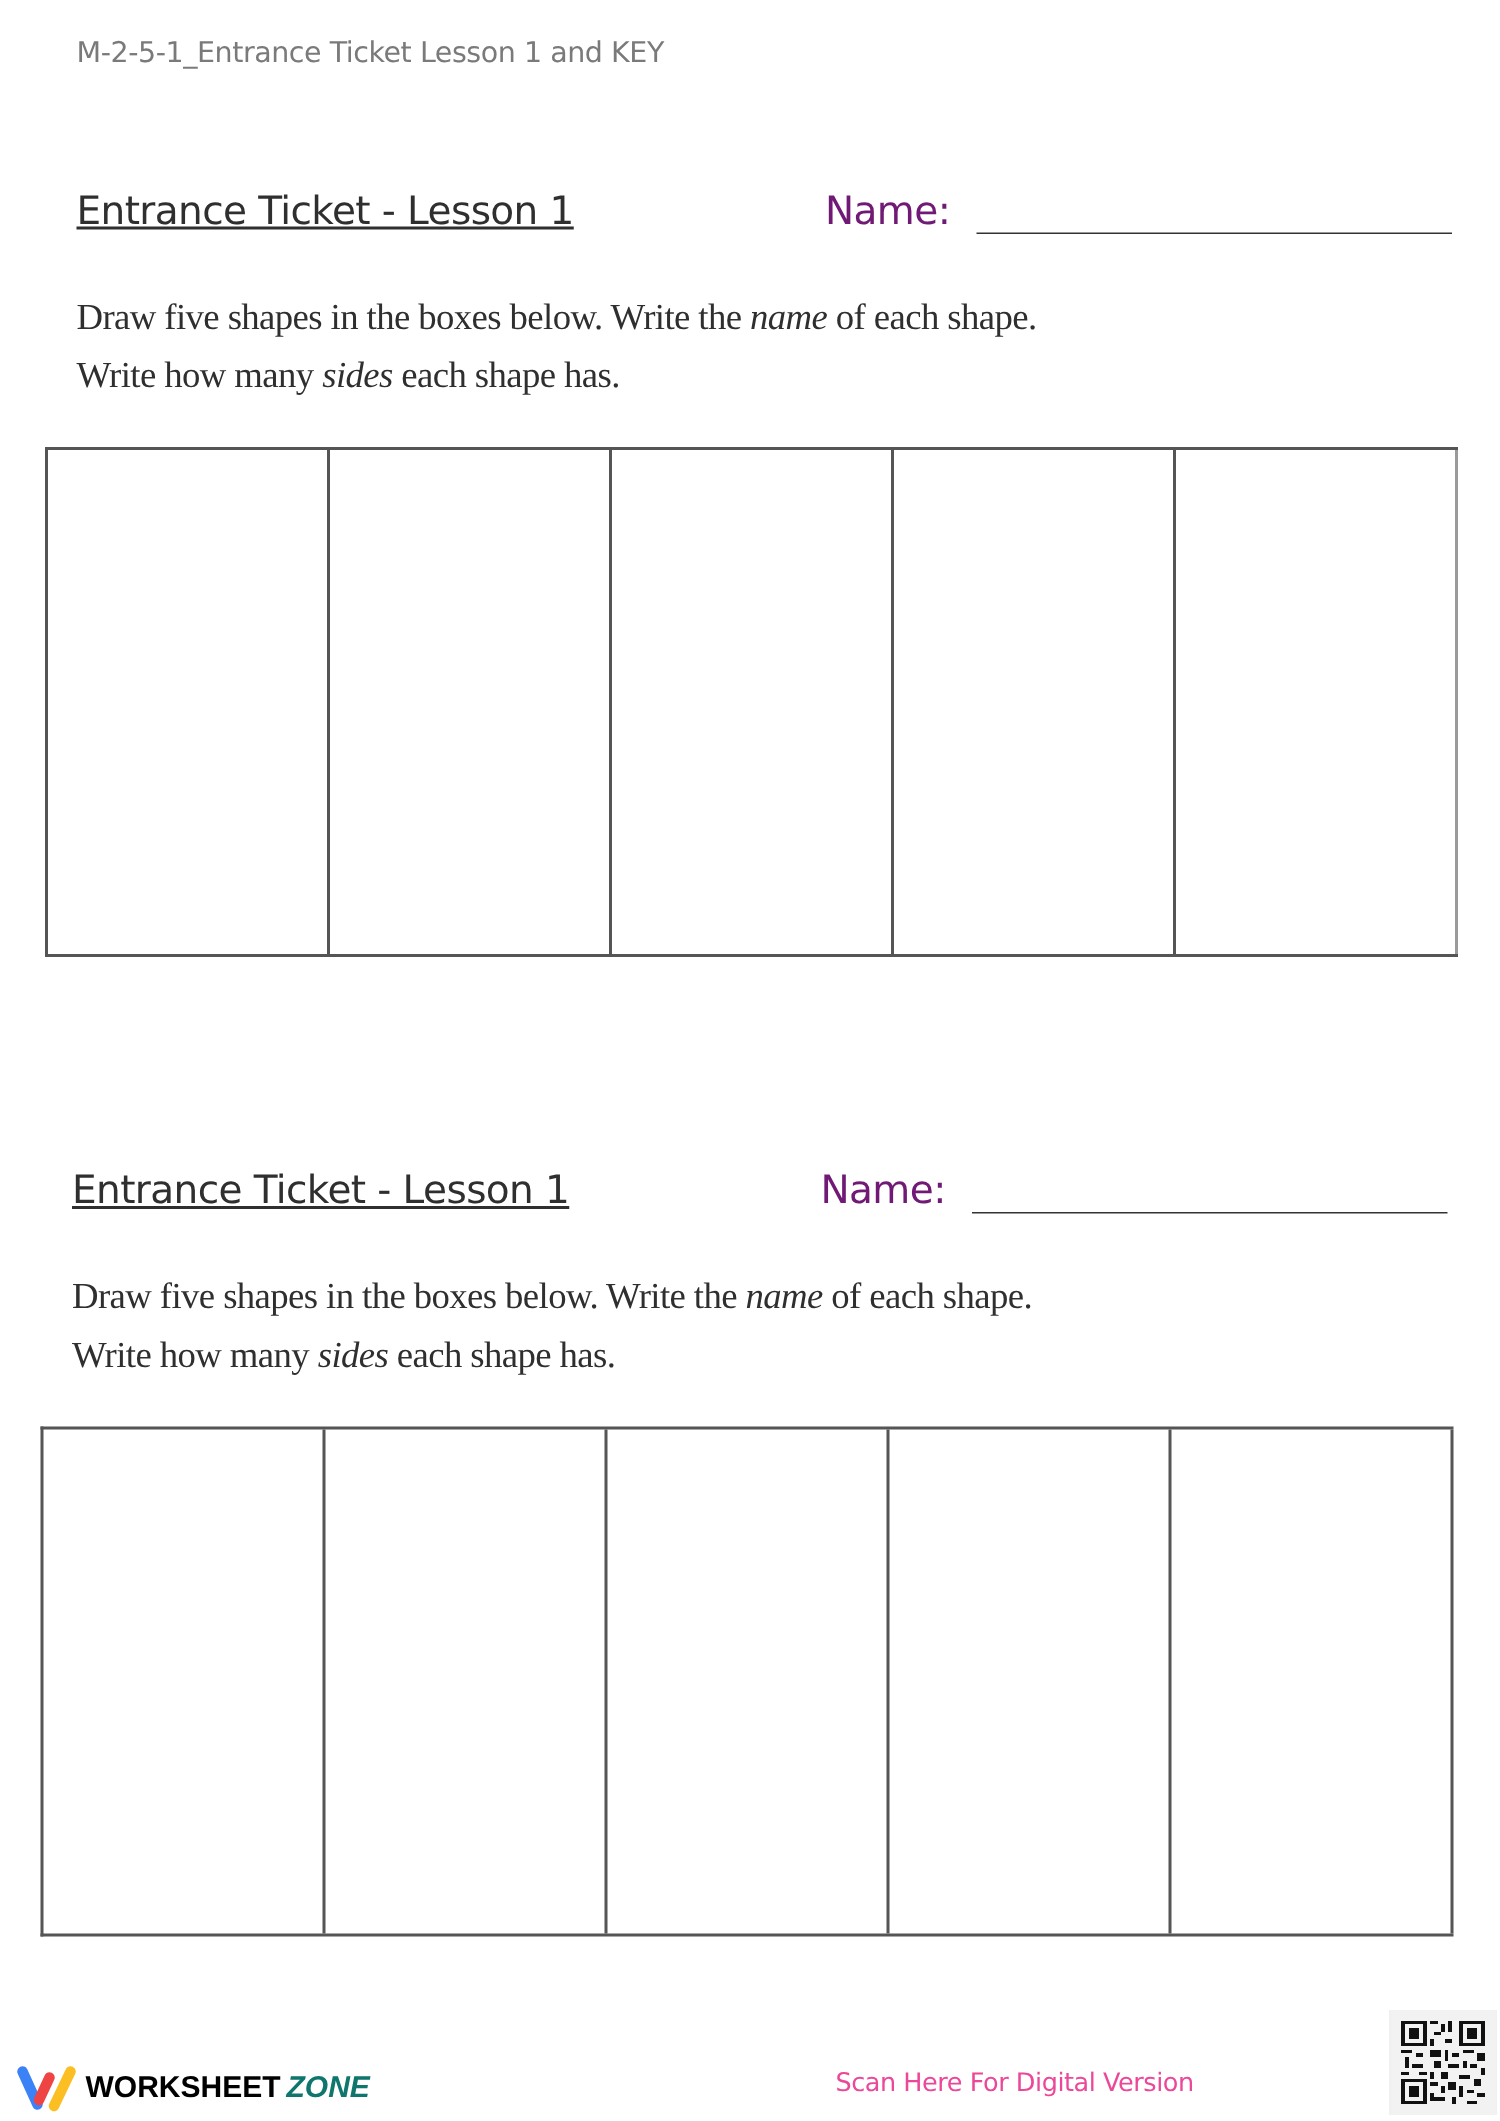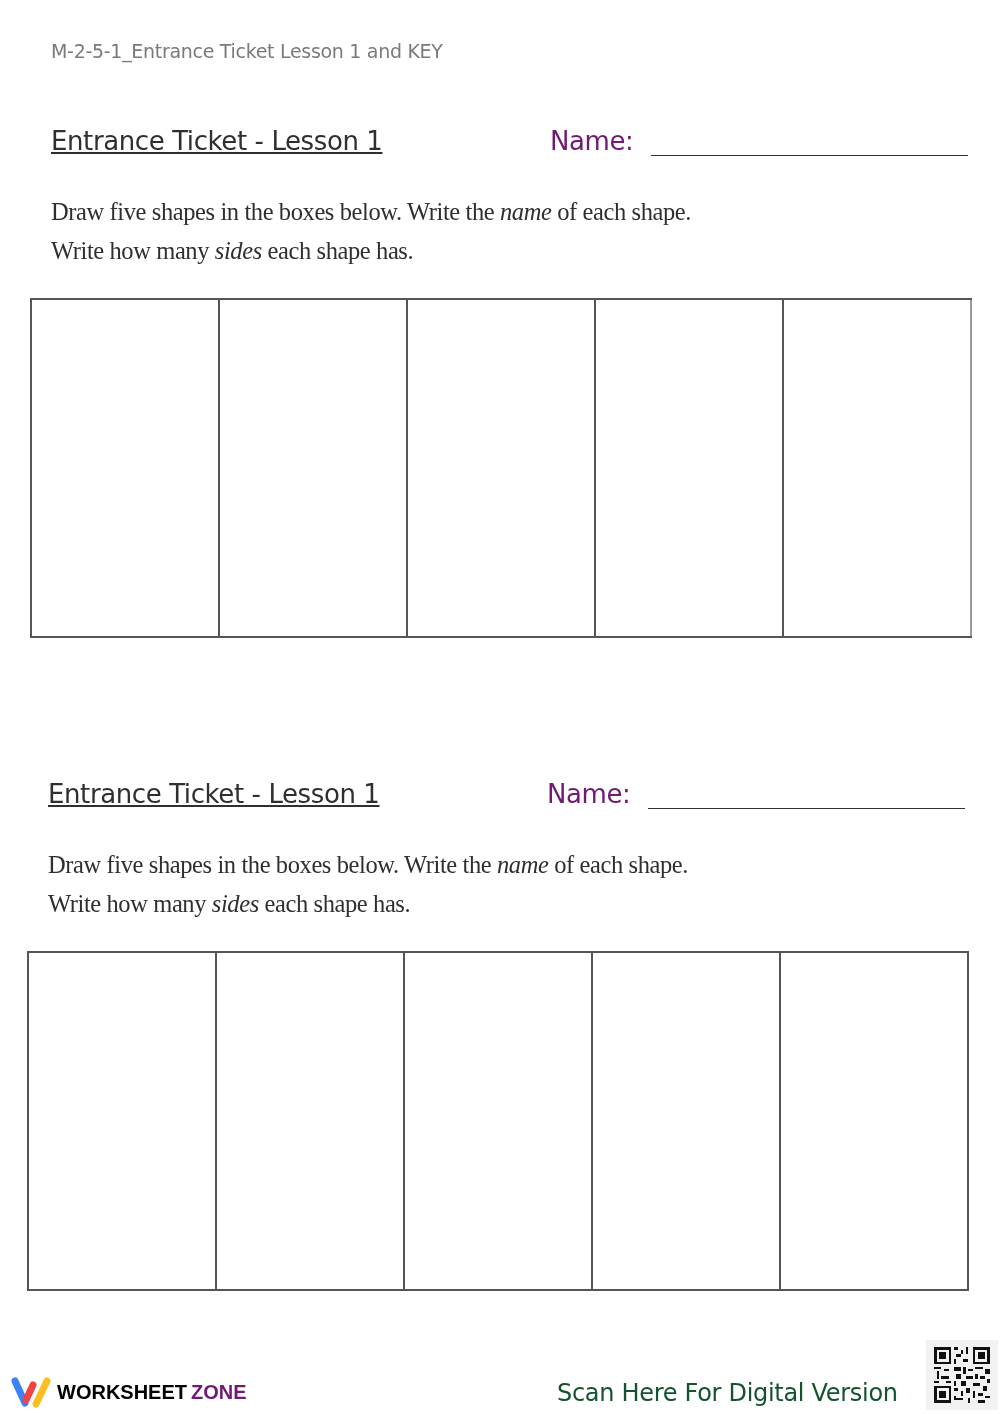--- a/index.html
+++ b/index.html
@@ -11,21 +11,21 @@
       width: 1000px;
       height: 1414px;
       position: relative;
       overflow: hidden;
       font-family: "DejaVu Sans", "Liberation Sans", sans-serif;
       color: #333333;
     }
     .doc-header {
       position: absolute;
       left: 51px;
-      top: 40px;
+      top: 24px;
       font-size: 19px;
       color: #7a7a7a;
       letter-spacing: -0.3px;
       white-space: nowrap;
     }
     .ticket {
       position: absolute;
       left: 0;
       width: 1000px;
     }
@@ -87,27 +87,27 @@
       gap: 6px;
     }
     .logo-text {
       font-family: "Liberation Sans", "DejaVu Sans", sans-serif;
       font-weight: bold;
       font-size: 20px;
       letter-spacing: 0px;
       white-space: nowrap;
     }
     .logo-text .w1 { color: #000000; }
-    .logo-text .w2 { color: #701a75; margin-left: 4px; }
+    .logo-text .w2 { color: #0f766e; margin-left: 4px; font-style: italic; }
     .scan-text {
       position: absolute;
       left: 557px;
       top: 1379px;
-      font-size: 24px;
-      color: #14532d;
+      font-size: 17px;
+      color: #ec4899;
       white-space: nowrap;
       letter-spacing: -0.3px;
     }
     .qr {
       position: absolute;
       left: 926px;
       top: 1340px;
       width: 72px;
       height: 70px;
       background: #f0f0f0;

